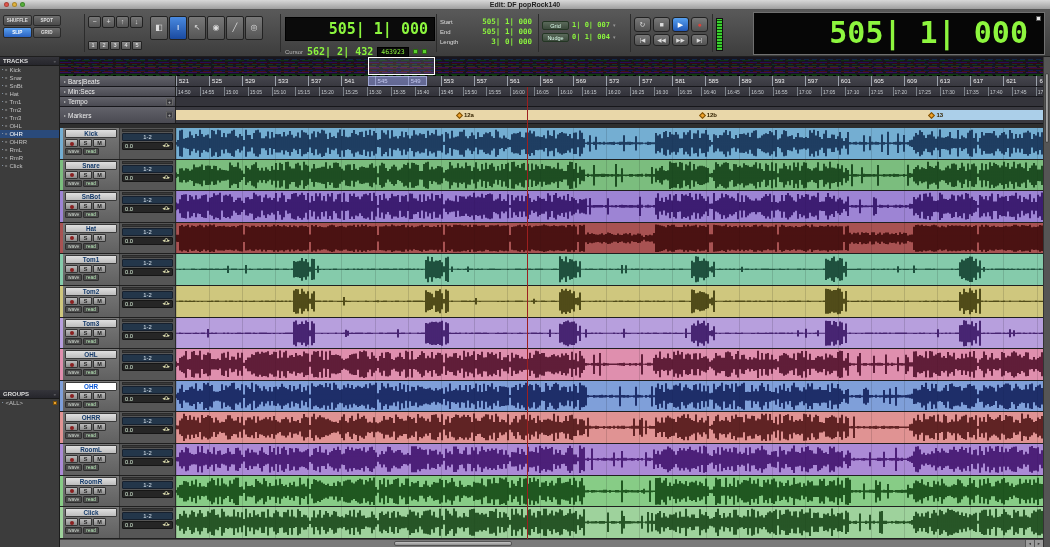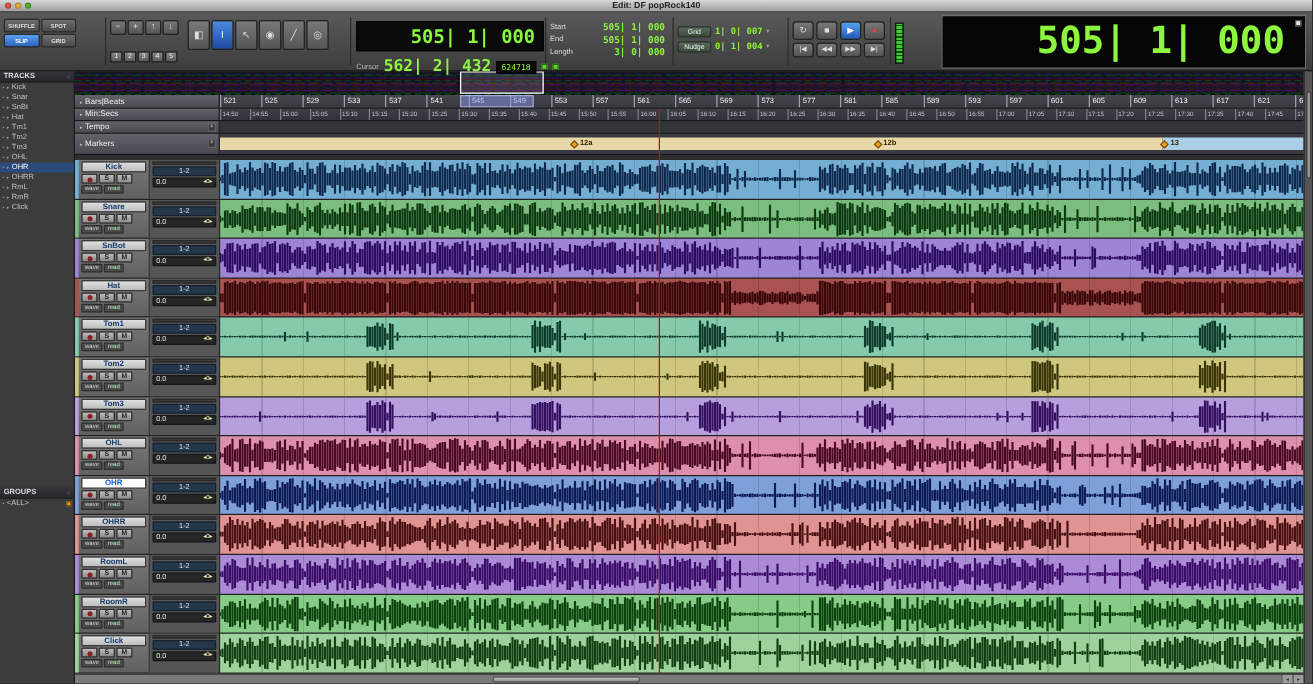--- a/index.html
+++ b/index.html
@@ -23,21 +23,21 @@
 .zoom-btn{width:13px;height:12px;background:linear-gradient(#777,#555);border:1px solid #222;border-radius:2px;color:#ddd;font-size:7px;line-height:10px;text-align:center;}
 .zoom-presets{display:flex;gap:1px;margin-top:13px;}
 .zp-btn{width:10px;height:9px;background:linear-gradient(#888,#5a5a5a);border:1px solid #222;border-radius:1px;color:#eee;font-size:5.5px;line-height:7px;text-align:center;}
 .toolsc{position:absolute;left:150px;top:6px;}
 .tools-row{display:flex;gap:1px;}
 .tool-btn{width:18px;height:24px;background:linear-gradient(#787878,#555);border:1px solid #222;border-radius:2px;color:#ddd;font-size:8px;line-height:22px;text-align:center;}
 .tool-btn.active{background:linear-gradient(#4a8ae0,#1a4aa0);color:#fff;}
 .counter-main{position:absolute;left:285px;top:7px;width:150px;height:24px;background:#0b0b0b;border:1px solid #000;color:#8cf63e;font-family:"DejaVu Sans Mono",monospace;font-size:15px;font-weight:bold;text-align:right;line-height:22px;padding-right:6px;}
 .cursor-row{position:absolute;left:285px;top:36px;display:flex;align-items:center;gap:4px;}
 .cursor-lab{font-size:6px;color:#b8b8b8;}
-.cursor-val{color:#8cf63e;font-family:"DejaVu Sans Mono",monospace;font-size:13px;font-weight:bold;}
+.cursor-val{color:#8cf63e;font-family:"DejaVu Sans Mono",monospace;font-size:10px;font-weight:bold;}
 .cursor-box{background:#0b0b0b;border:1px solid #000;color:#8cf63e;font-size:6.5px;padding:0 3px;line-height:8px;font-family:"DejaVu Sans Mono",monospace;}
 .led{width:5px;height:5px;background:#5ad22e;border:1px solid #2a6a10;}
 .sel-block{position:absolute;left:440px;top:7px;width:92px;}
 .sel-row{display:flex;justify-content:space-between;height:10px;line-height:10px;}
 .sel-label{font-size:6px;color:#ddd;}
 .sel-val{font-family:"DejaVu Sans Mono",monospace;font-size:7.5px;font-weight:bold;color:#8cf63e;}
 .gn-block{position:absolute;left:542px;top:9px;width:88px;}
 .gn-row{display:flex;align-items:center;gap:3px;height:12px;}
 .gn-chip{width:27px;height:9px;font-size:5.5px;color:#dfe;background:linear-gradient(#5a6a5a,#3c4a3c);border:1px solid #243624;border-radius:2px;text-align:center;line-height:8px;}
 .gn-val{font-family:"DejaVu Sans Mono",monospace;font-size:7px;font-weight:bold;color:#8cf63e;}
@@ -162,21 +162,21 @@
           <button class="tool-btn">↖</button>
           <button class="tool-btn">◉</button>
           <button class="tool-btn">╱</button>
           <button class="tool-btn">◎</button>
         </div>
     </div>
     <div class="counter-main">505| 1| 000</div>
     <div class="cursor-row">
       <span class="cursor-lab">Cursor</span>
       <span class="cursor-val">562| 2| 432</span>
-      <span class="cursor-box">624718</span>
+      <span class="cursor-box">463923</span>
       <span class="led"></span>
       <span class="led"></span>
     </div>
     <div class="sel-block">
       <div class="sel-row">
           <span class="sel-label">Start</span>
           <span class="sel-val">505| 1| 000</span>
         </div>
       <div class="sel-row">
           <span class="sel-label">End</span>

